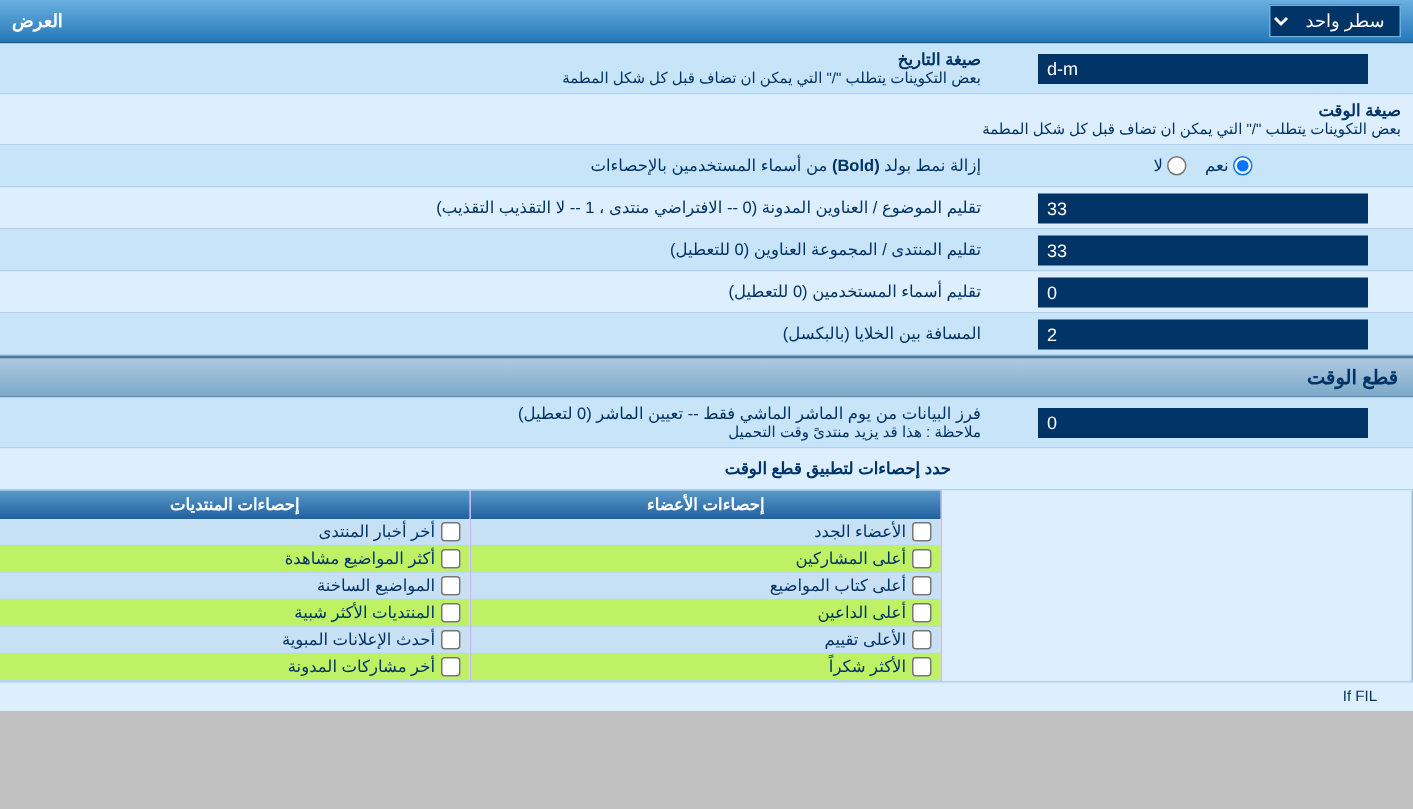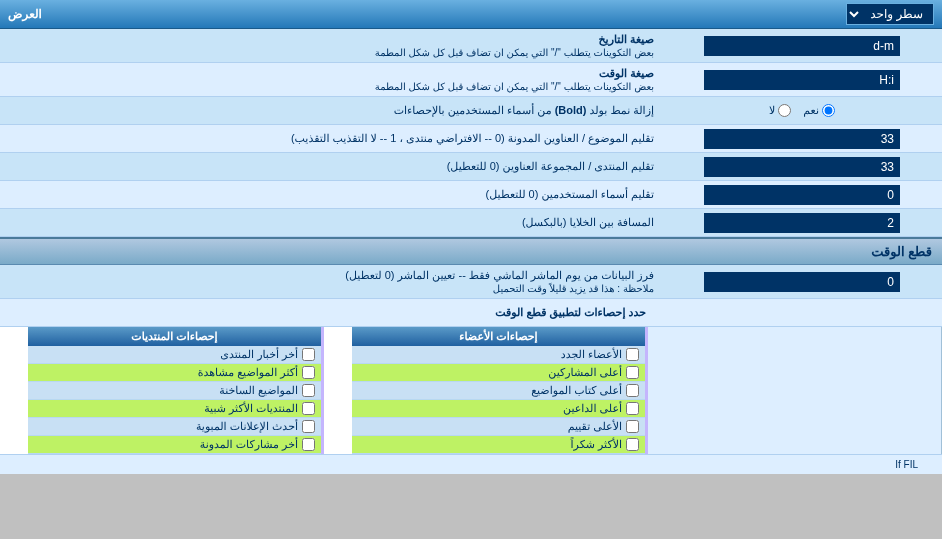--- a/index.html
+++ b/index.html
@@ -44,22 +44,22 @@
       justify-content: center;
       padding: 2px 4px;
     }
 
     .input-field {
       background: #003366;
       color: #fff;
       border: none;
       padding: 3px 6px;
       font-size: 12px;
-      width: 196px;
-      text-align: right;
+      width: 220px;
+      text-align: left;
       direction: ltr;
     }
 
     .radio-group {
       display: flex;
       align-items: center;
       gap: 12px;
       direction: rtl;
       color: #003366;
       font-size: 11px;
@@ -82,22 +82,21 @@
       border-top: 2px solid #4a7a9a;
     }
 
     .stats-columns {
       display: flex;
       direction: rtl;
     }
 
     .stats-col {
       flex: 1;
-      border-right: 3px solid #c4b5fd;
-      margin-left: 28px;
+      border-right: 1px solid #c4b5fd;
     }
 
     .stats-col:first-child {
       border-right: none;
     }
 
     .stats-col-header {
       background: linear-gradient(to bottom, #5a9ac8, #2060a0);
       color: #fff;
       font-weight: bold;
@@ -167,23 +166,20 @@
     <div class="row-input">
       <input class="input-field" type="text" value="d-m" style="">
     </div>
     <div class="row-label">
       <strong>صيغة التاريخ</strong><br>
       <span style="font-size:10px;">بعض التكوينات يتطلب "/" التي يمكن ان تضاف قبل كل شكل المطمة</span>
     </div>
   </div>
 
   <div class="row">
-    <div class="row-input">
-      <input class="input-field" type="text" value="H:i" style="">
-    </div>
     <div class="row-label">
       <strong>صيغة الوقت</strong><br>
       <span style="font-size:10px;">بعض التكوينات يتطلب "/" التي يمكن ان تضاف قبل كل شكل المطمة</span>
     </div>
   </div>
 
   <div class="row">
     <div class="row-input">
       <div class="radio-group">
         <label>
@@ -238,25 +234,25 @@
   <div class="subsection-header">
     <span>قطع الوقت</span>
   </div>
 
   <div class="row">
     <div class="row-input">
       <input class="input-field" type="text" value="0" style="">
     </div>
     <div class="row-label">
       فرز البيانات من يوم الماشر الماشي فقط -- تعيين الماشر (0 لتعطيل)<br>
-      <span style="font-size:10px;">ملاحظة : هذا قد يزيد قليلاً وقت التحميل</span>
-    </div>
-  </div>
-
-  <div class="row" style="background:#ddeeff; padding: 3px 8px;">
+      <span style="font-size:10px;">ملاحظة : هذا قد يزيد منتدىً وقت التحميل</span>
+    </div>
+  </div>
+
+  <div class="row" style="background:#ddeeff; padding: 3px 20px;">
     <div class="row-input"></div>
     <div class="row-label" style="font-weight:bold;">
       حدد إحصاءات لتطبيق قطع الوقت
     </div>
   </div>
 
   <div class="stats-columns">
 
     <div style="flex:1; background:#ddeeff; border-right:1px solid #a0c0d8;">
     </div>

